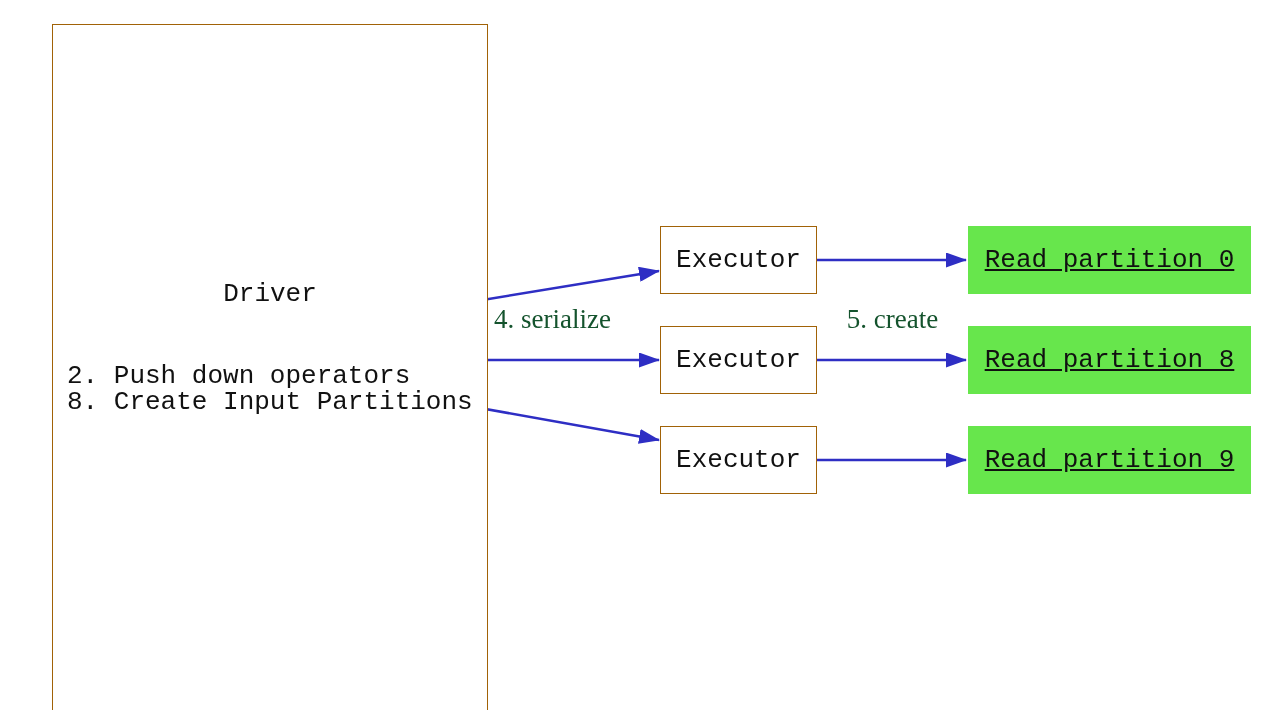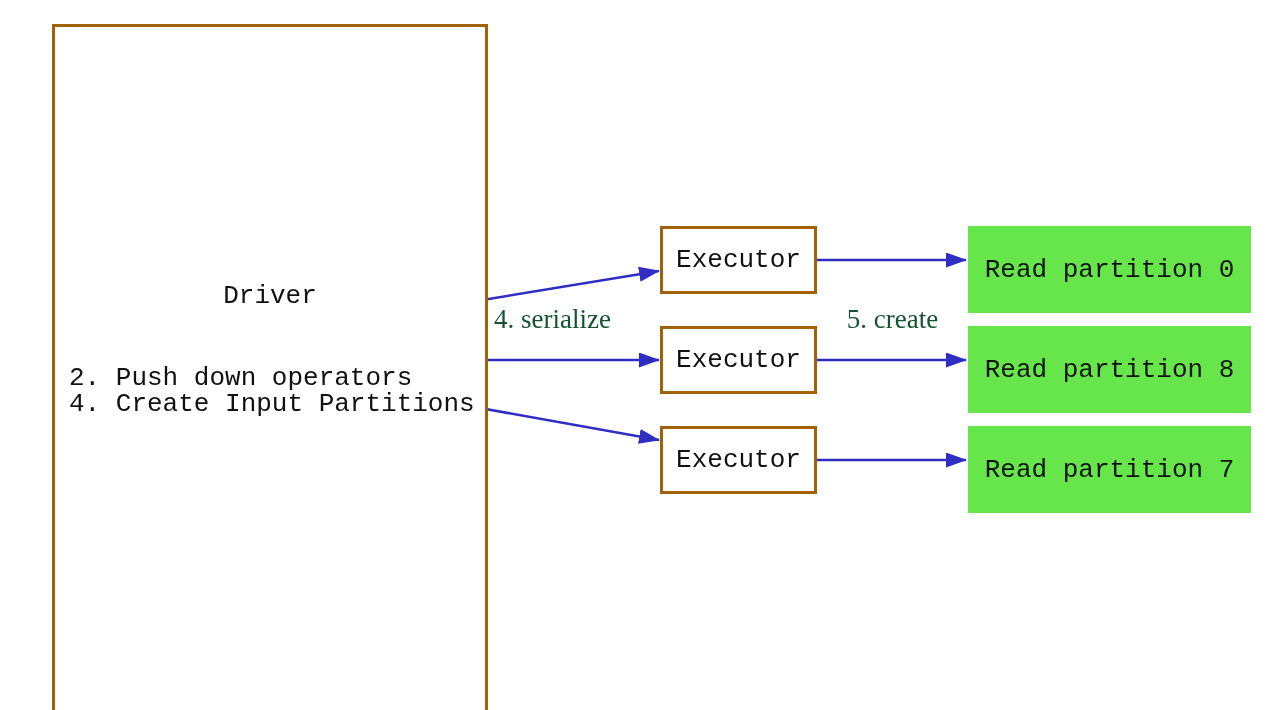--- a/index.html
+++ b/index.html
@@ -17,21 +17,21 @@
     left: 0; top: 0;
     width: 1270px; height: 710px;
     z-index: 1;
   }
   .node {
     position: absolute;
     box-sizing: border-box;
     z-index: 2;
   }
   .red-box {
-    border: 3px solid #a16207;
+    border: 1px solid #a16207;
     background: #ffffff;
   }
   .driver-box {
     left: 12px; top: 24px;
     width: 436px; height: 700px; margin-left: 40px;
   }
   .driver-title {
     position: absolute;
     left: 0; right: 0;
     top: 254px;
@@ -54,27 +54,28 @@
     align-items: center;
     justify-content: center;
     font-size: 26px;
     white-space: nowrap;
   }
   .exec-row-0 { top: 226px; }
   .exec-row-1 { top: 326px; }
   .exec-row-2 { top: 426px; }
   .partition-box {
     left: 968px;
-    width: 283px; height: 87px;
+    width: 283px; height: 68px;
     background: #67e64c;
     display: flex;
     align-items: center;
     justify-content: center;
     font-size: 26px;
     white-space: nowrap;
+    text-decoration: underline;
   }
   .edge-label {
     position: absolute;
     z-index: 2;
     font-family: "Liberation Serif", "DejaVu Serif", serif;
     font-size: 27px;
     line-height: 27px;
     text-align: center;
     color: #14532d;
     white-space: nowrap;
@@ -98,42 +99,42 @@
     <line x1="452" y1="403" x2="659" y2="440" stroke="#2e2ec4" stroke-width="2.5" marker-end="url(#arrowhead)"></line>
     <line x1="817" y1="260" x2="966" y2="260" stroke="#2e2ec4" stroke-width="2.5" marker-end="url(#arrowhead)"></line>
     <line x1="817" y1="360" x2="966" y2="360" stroke="#2e2ec4" stroke-width="2.5" marker-end="url(#arrowhead)"></line>
     <line x1="817" y1="460" x2="966" y2="460" stroke="#2e2ec4" stroke-width="2.5" marker-end="url(#arrowhead)"></line>
   </svg>
 
   <div class="node red-box driver-box">
     <div class="driver-title">Driver</div>
     <div class="driver-steps">
       <div>2. Push down operators</div>
-      <div>4. Create Input Partitions</div>
+      <div>8. Create Input Partitions</div>
     </div>
   </div>
 
   <div class="node red-box executor-box exec-row-0">
     <span>Executor</span>
   </div>
   <div class="node red-box executor-box exec-row-1">
     <span>Executor</span>
   </div>
   <div class="node red-box executor-box exec-row-2">
     <span>Executor</span>
   </div>
 
   <div class="node partition-box exec-row-0">
     <span>Read partition 0</span>
   </div>
   <div class="node partition-box exec-row-1">
     <span>Read partition 8</span>
   </div>
   <div class="node partition-box exec-row-2">
-    <span>Read partition 7</span>
+    <span>Read partition 9</span>
   </div>
 
   <div class="edge-label label-serialize">
     <div>4. serialize</div>
   </div>
   <div class="edge-label label-reader">
     <div>5. create</div>
   </div>
 
 </div>

